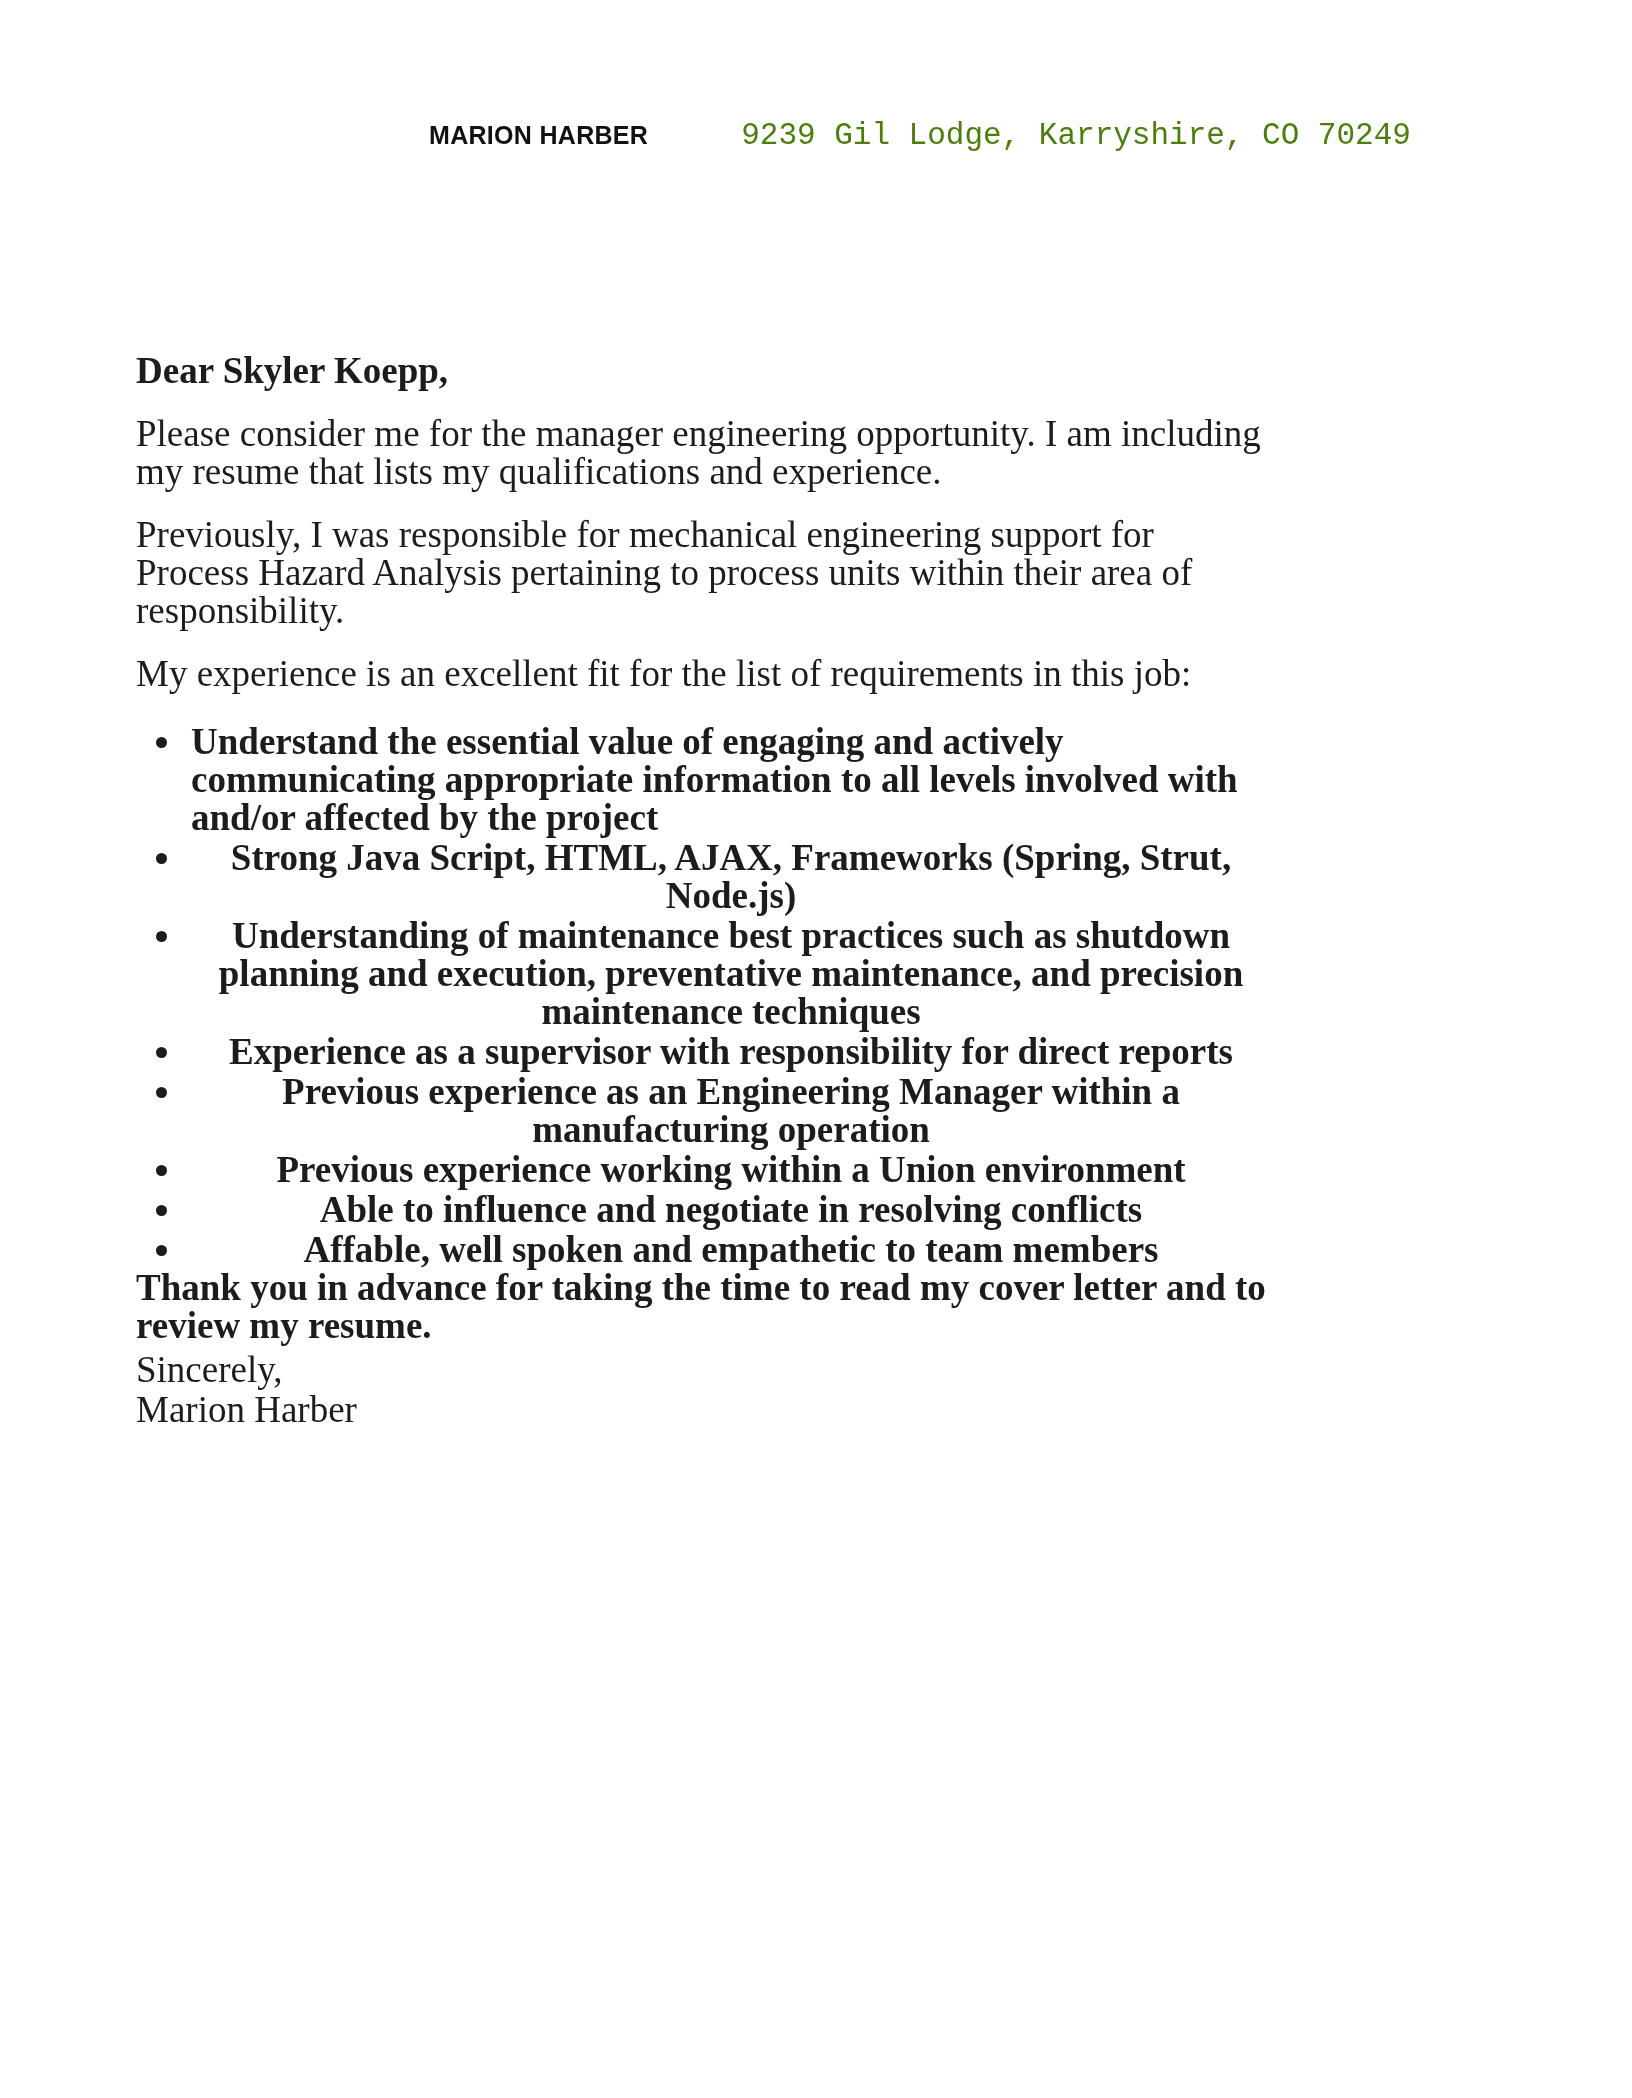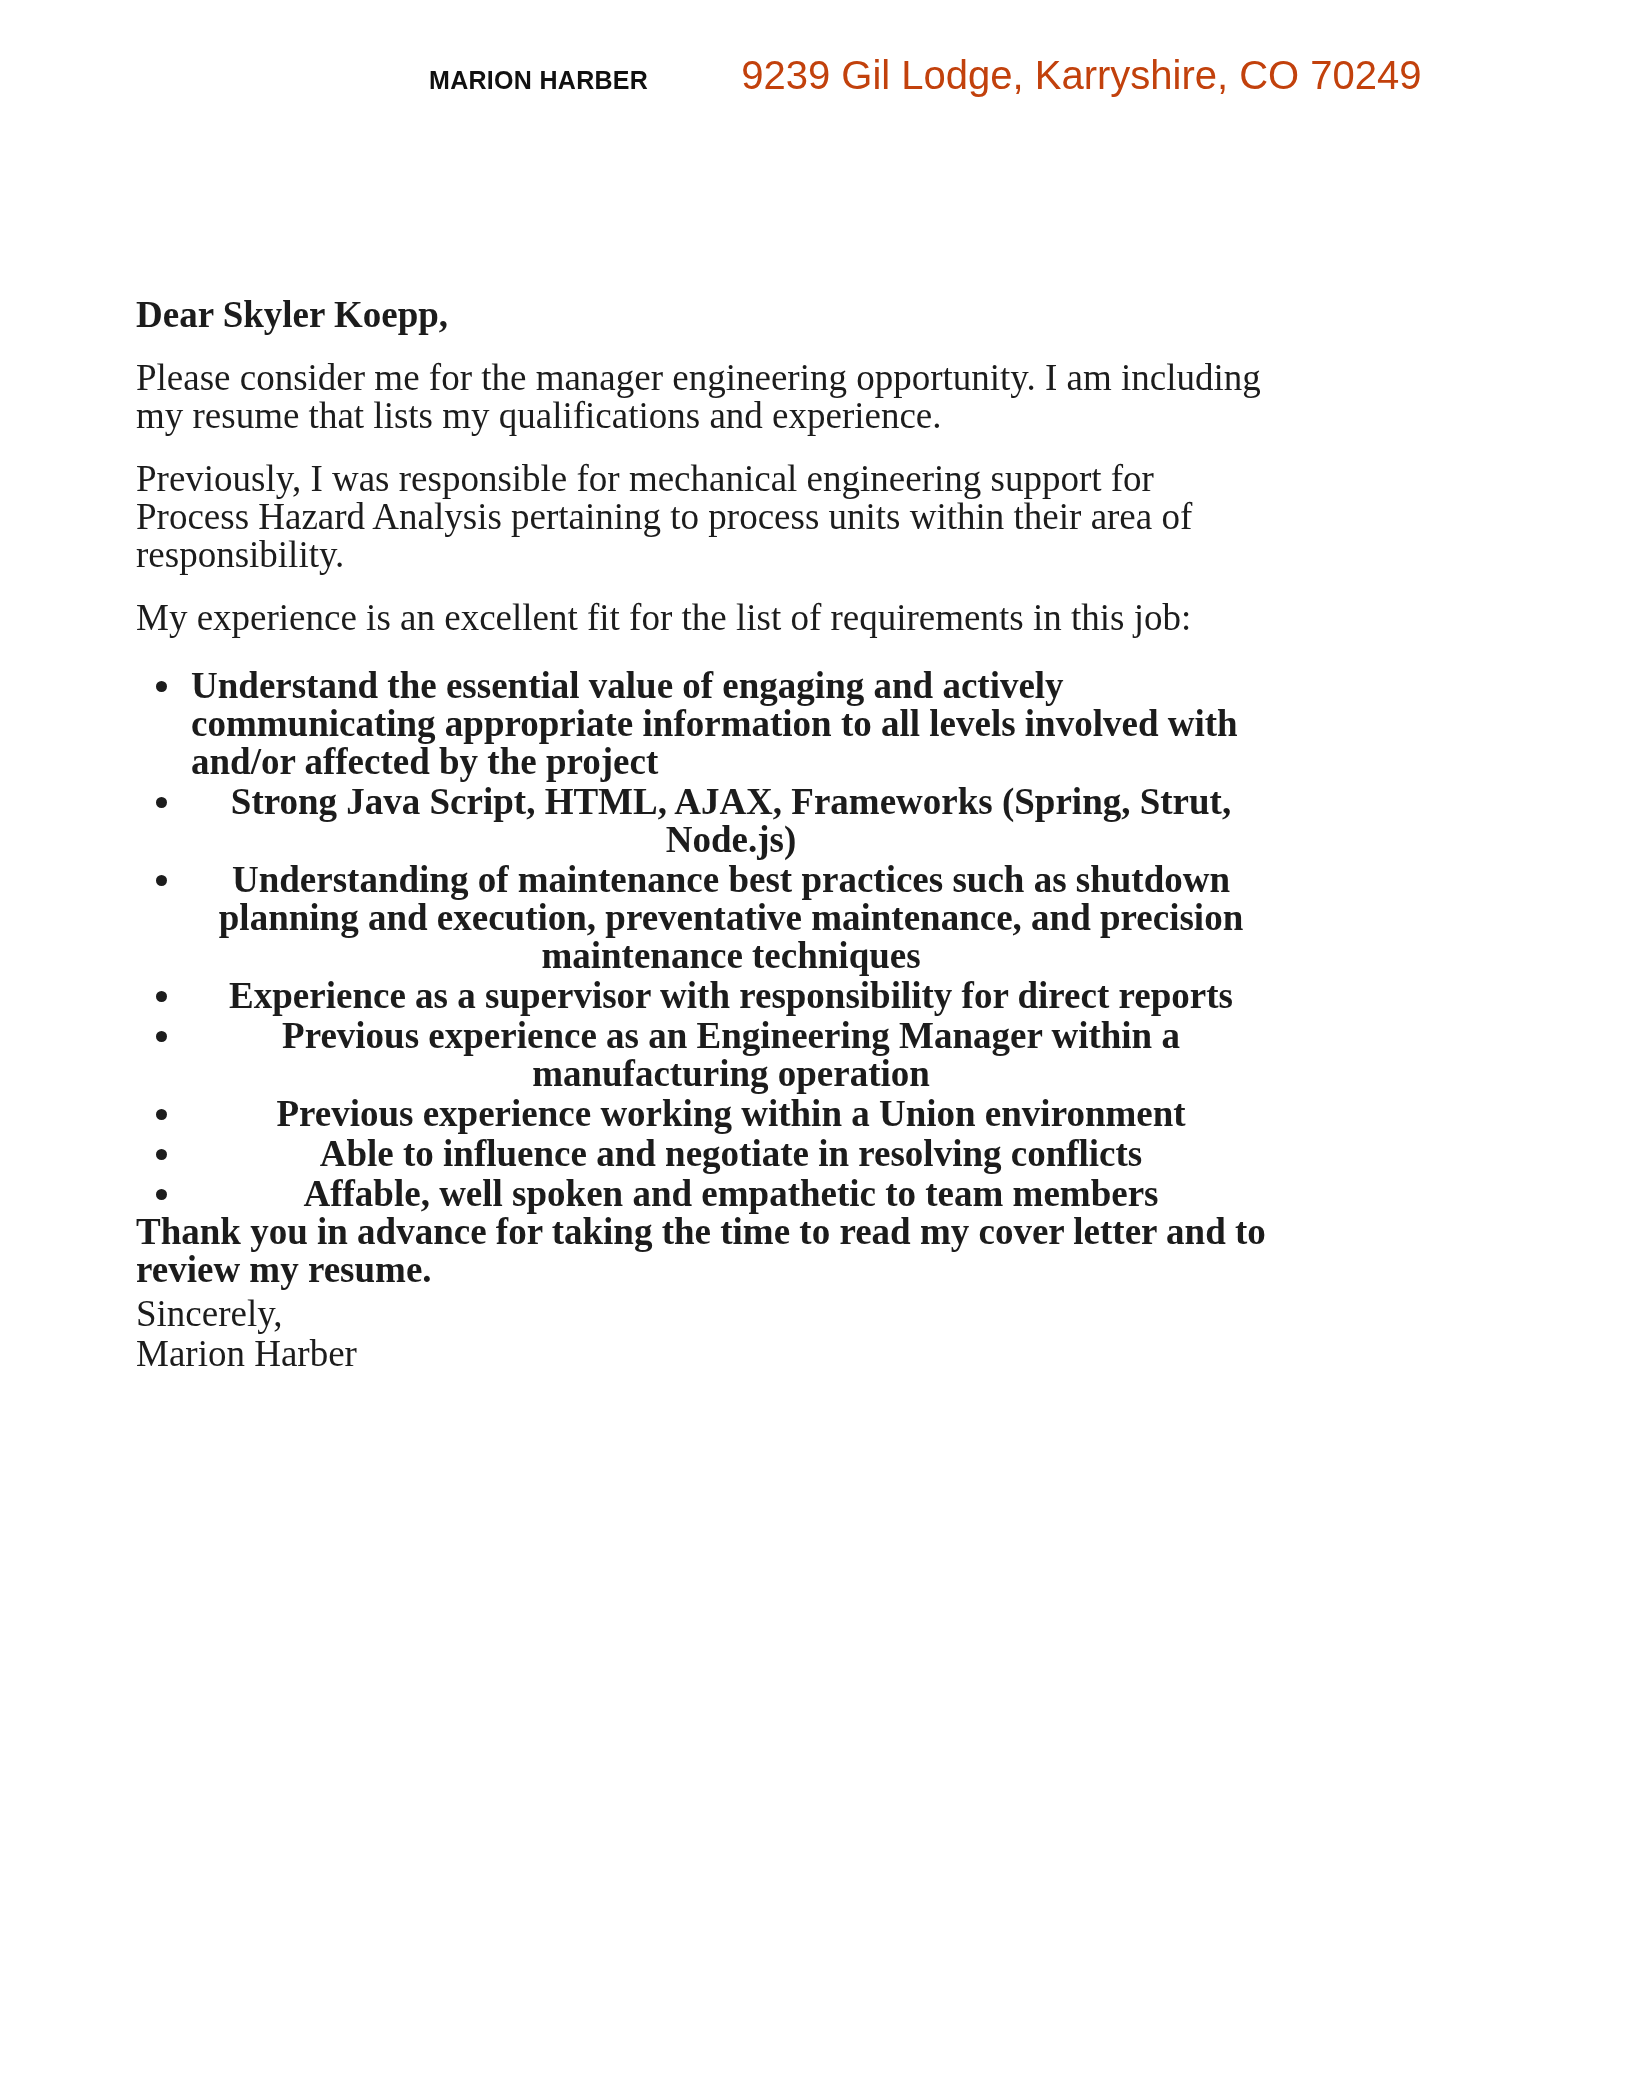--- a/index.html
+++ b/index.html
@@ -9,42 +9,42 @@
     height: 2098px;
     margin: 0 auto;
     overflow: hidden;
     font-family: "Liberation Serif", serif;
     color: #1c1c1c;
   }
   .page {
     width: 1367px;
     height: 2098px;
     background: #ffffff;
-    padding: 60px 96px 0 136px;
+    padding: 120px 96px 0 136px;
   }
   
   .letter-header {
     display: flex;
     align-items: baseline;
     margin-left: 293px;
     gap: 93px;
     line-height: 30px;
     white-space: nowrap;
   }
   .sender-name {
     font-family: "Liberation Sans", sans-serif;
     font-weight: 700;
     font-size: 25px;
     letter-spacing: 0.3px;
     color: #111111;
   }
   .sender-address {
-    font-family: Liberation Sans, sans-serif;
-    font-size: 40px;
-    color: #c2410c;
+    font-family: Liberation Mono, monospace;
+    font-size: 31px;
+    color: #4d7c0f;
   }
   
   .letter-body {
     font-size: 37px;
     line-height: 38px;
   }
   .greeting {
     margin-top: 201px;
     font-weight: 700;
   }

